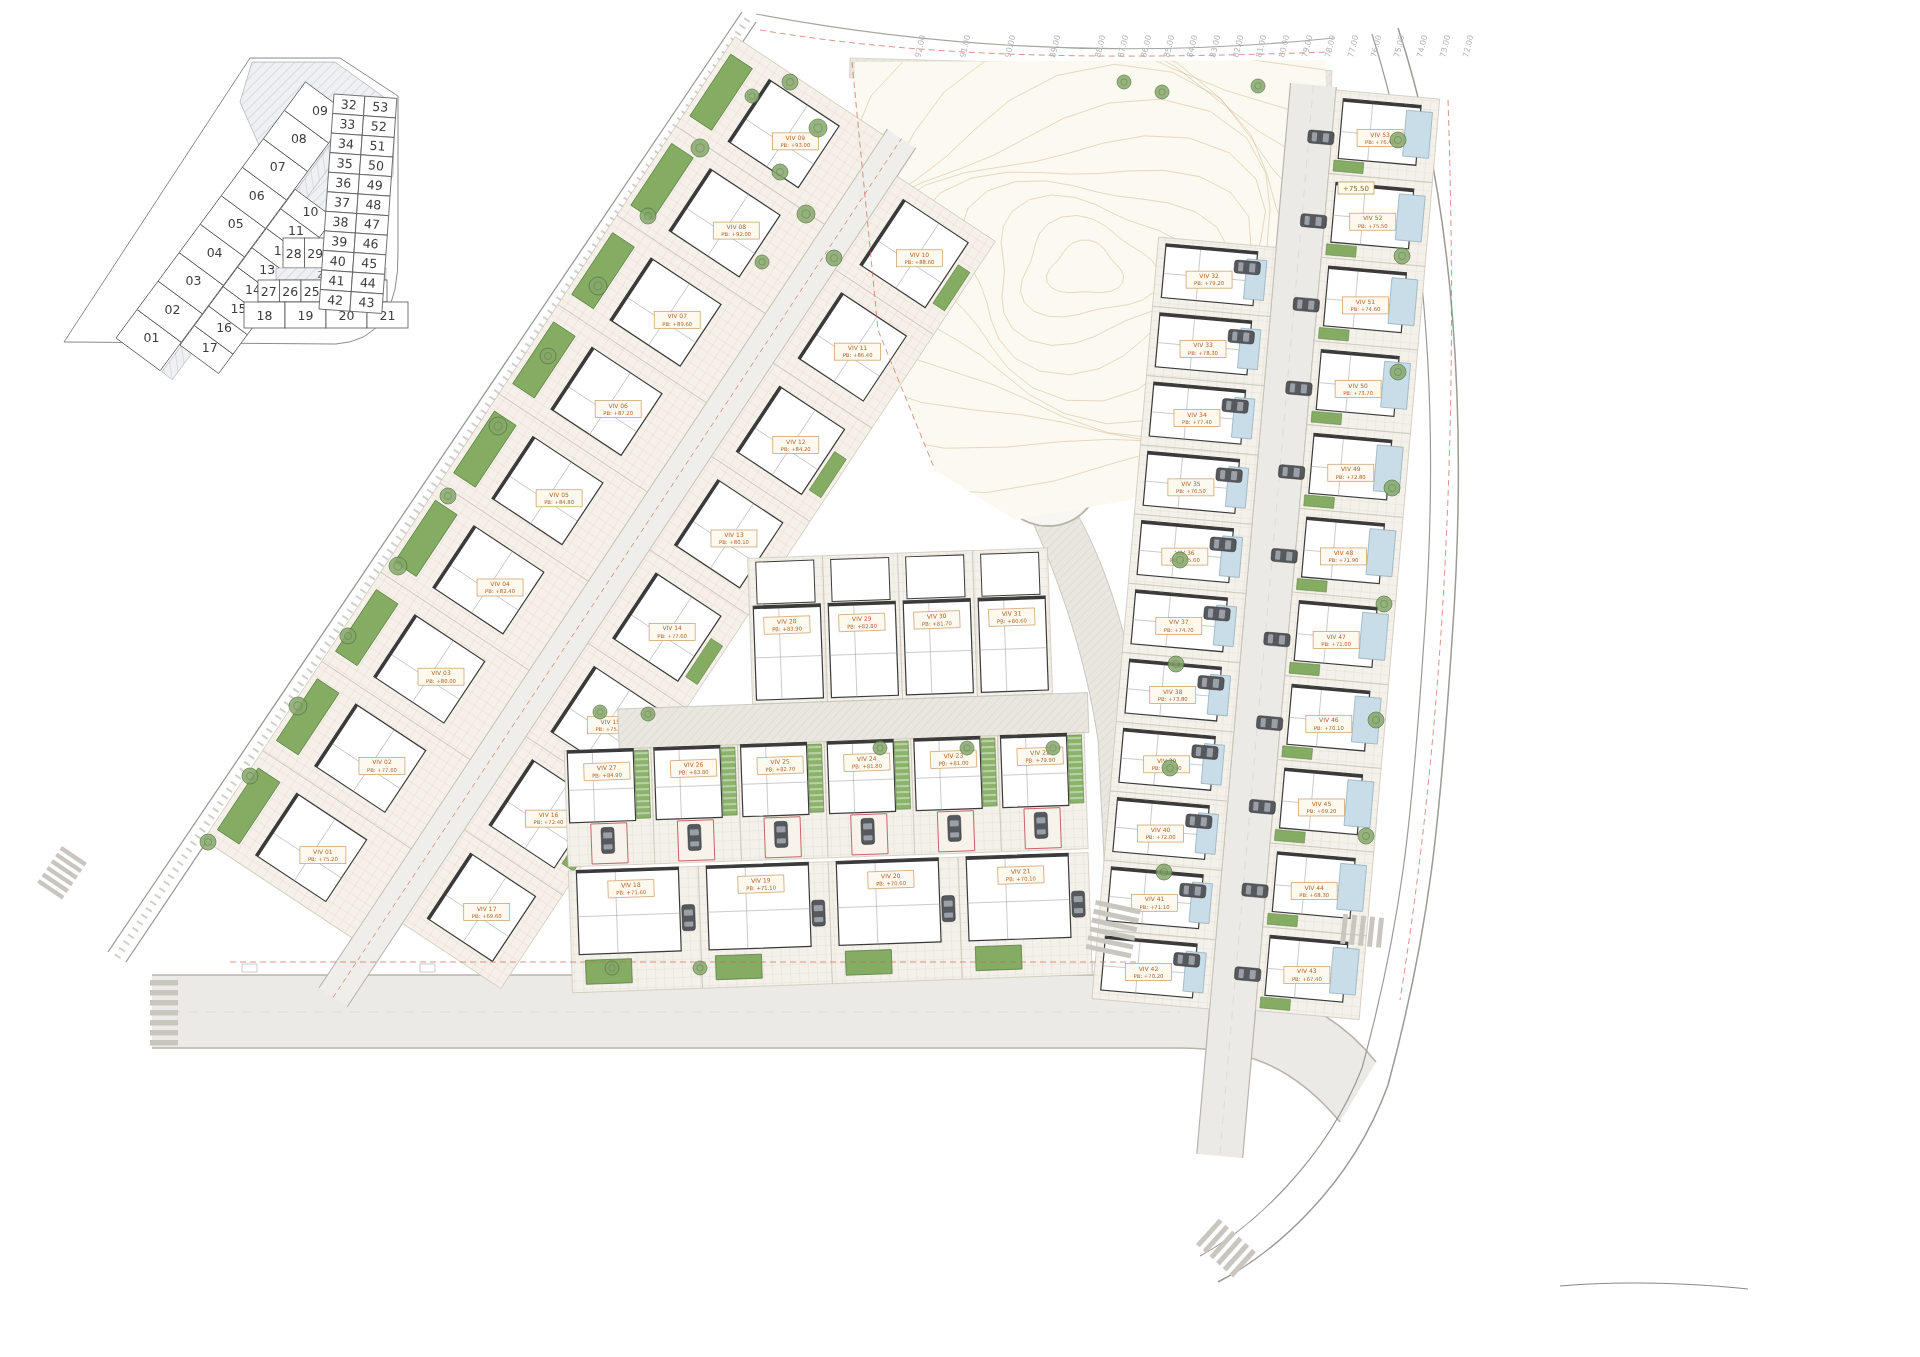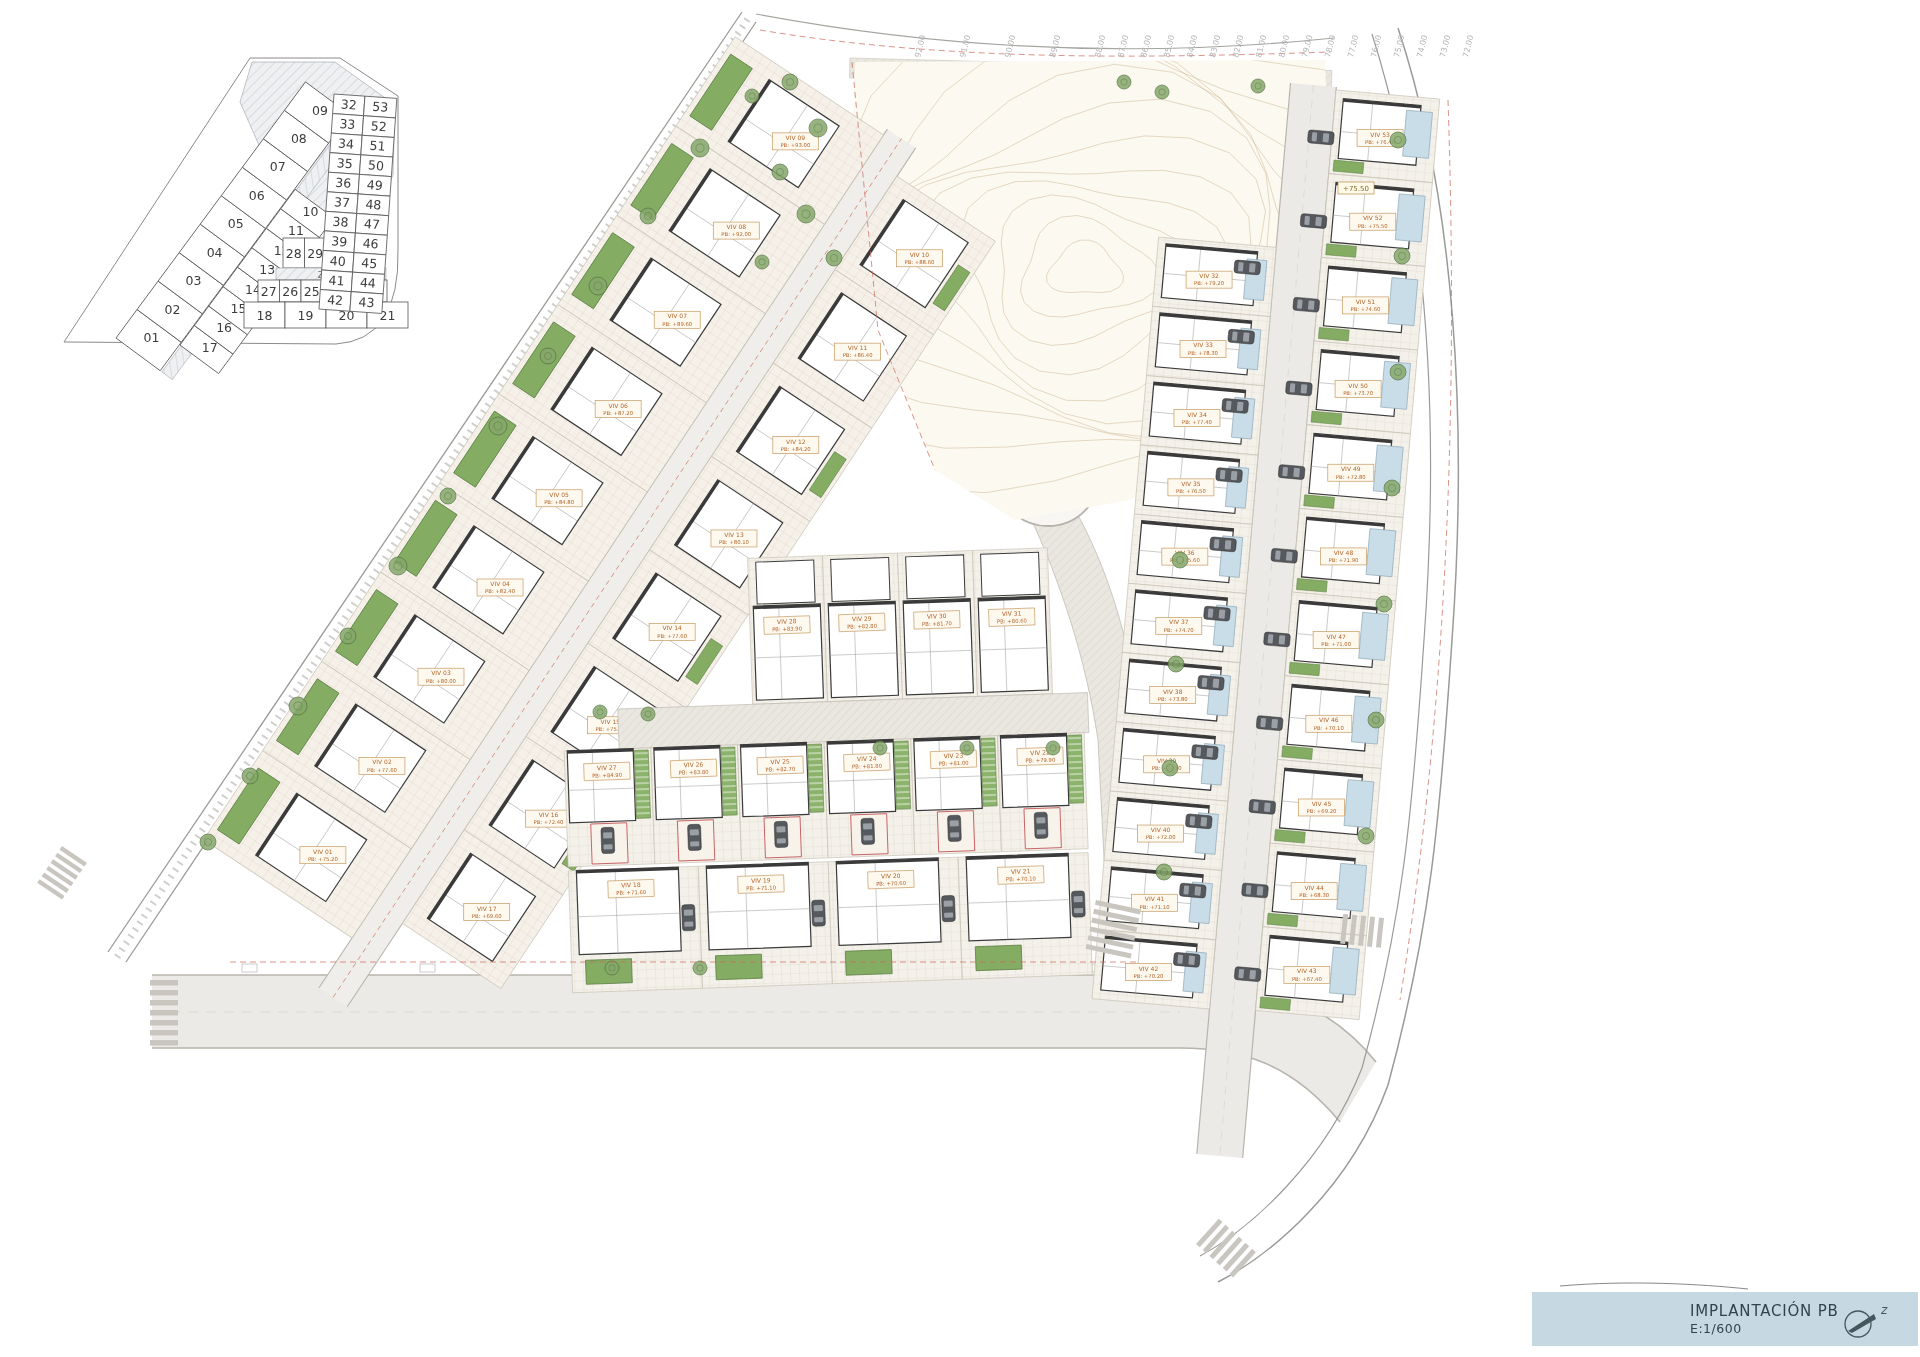--- a/index.html
+++ b/index.html
@@ -1433,24 +1433,13 @@
           <text x="349.5" y="284.4" class="kp">41</text>
           <text x="381" y="284.4" class="kp">44</text>
           <rect x="334" y="290" width="31" height="19.6" fill="#ffffff" stroke="#555" stroke-width="0.8"></rect>
           <rect x="365" y="290" width="32" height="19.6" fill="#ffffff" stroke="#555" stroke-width="0.8"></rect>
           <text x="349.5" y="304" class="kp">42</text>
           <text x="381" y="304" class="kp">43</text>
         </g>
       </g>
 </svg>
 
-<div id="titleblock">
-  <div class="tb-text">
-    <div id="tb-title">IMPLANTACIÓN PB</div>
-    <div id="tb-scale">E:1/600</div>
-  </div>
-  <svg id="tb-compass" width="62" height="40">
-    <circle cx="24" cy="24" r="13" fill="none" stroke="#46565e" stroke-width="1.3"></circle>
-    <polygon points="14,31 40,14 42,19 18,33" fill="#46565e"></polygon>
-    <text x="47" y="14" font-size="12" fill="#46565e" font-family="DejaVu Sans,sans-serif" font-style="italic">z</text>
-  </svg>
-</div>
 </div>
 
 </body></html>

